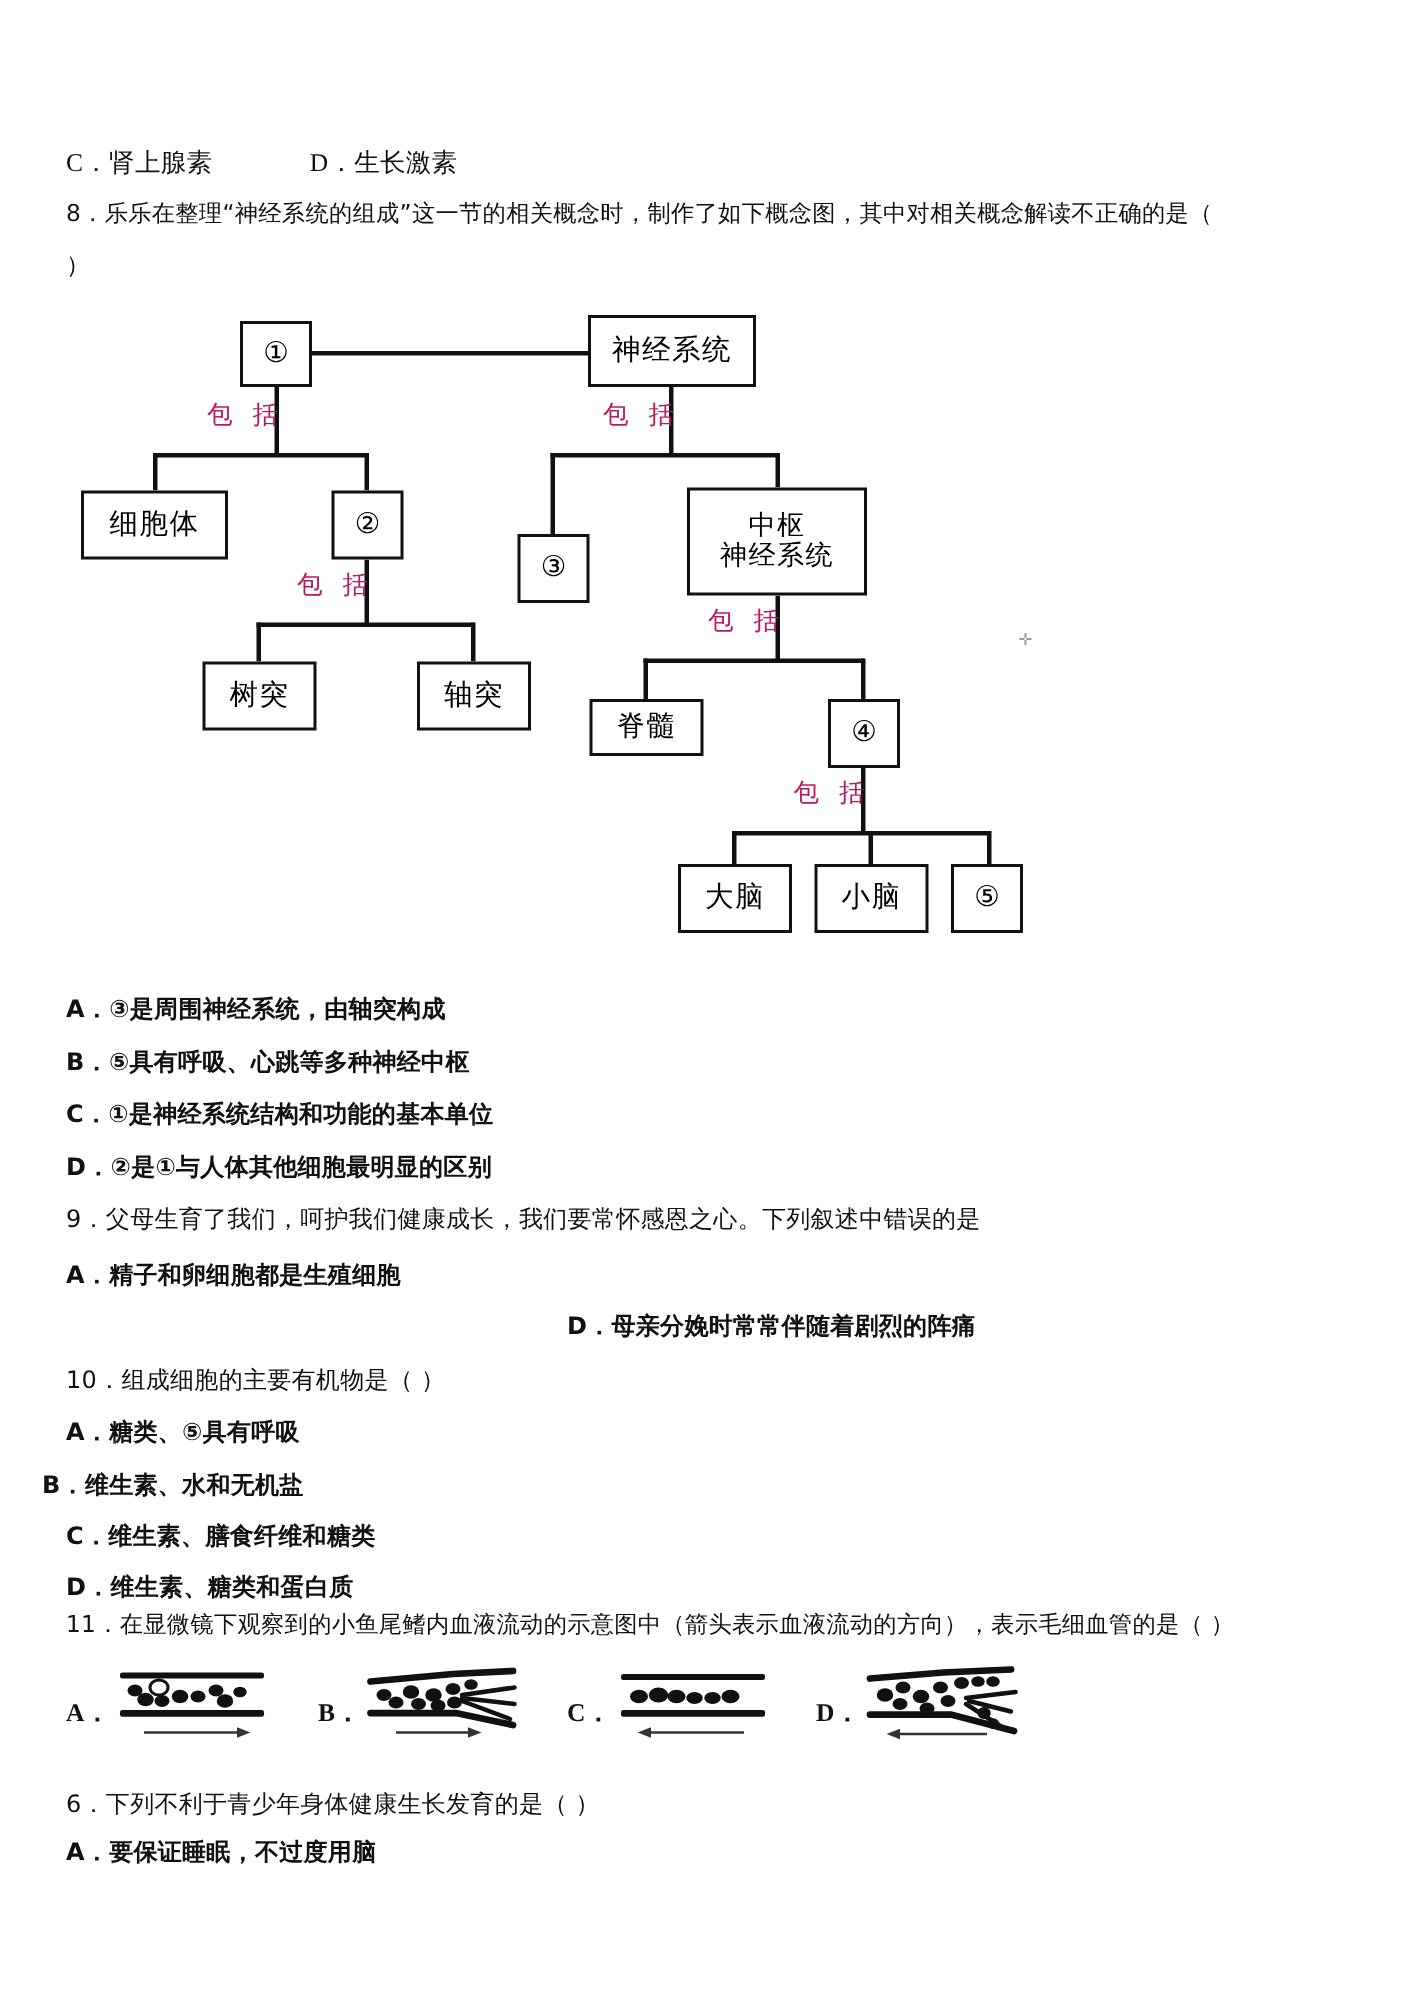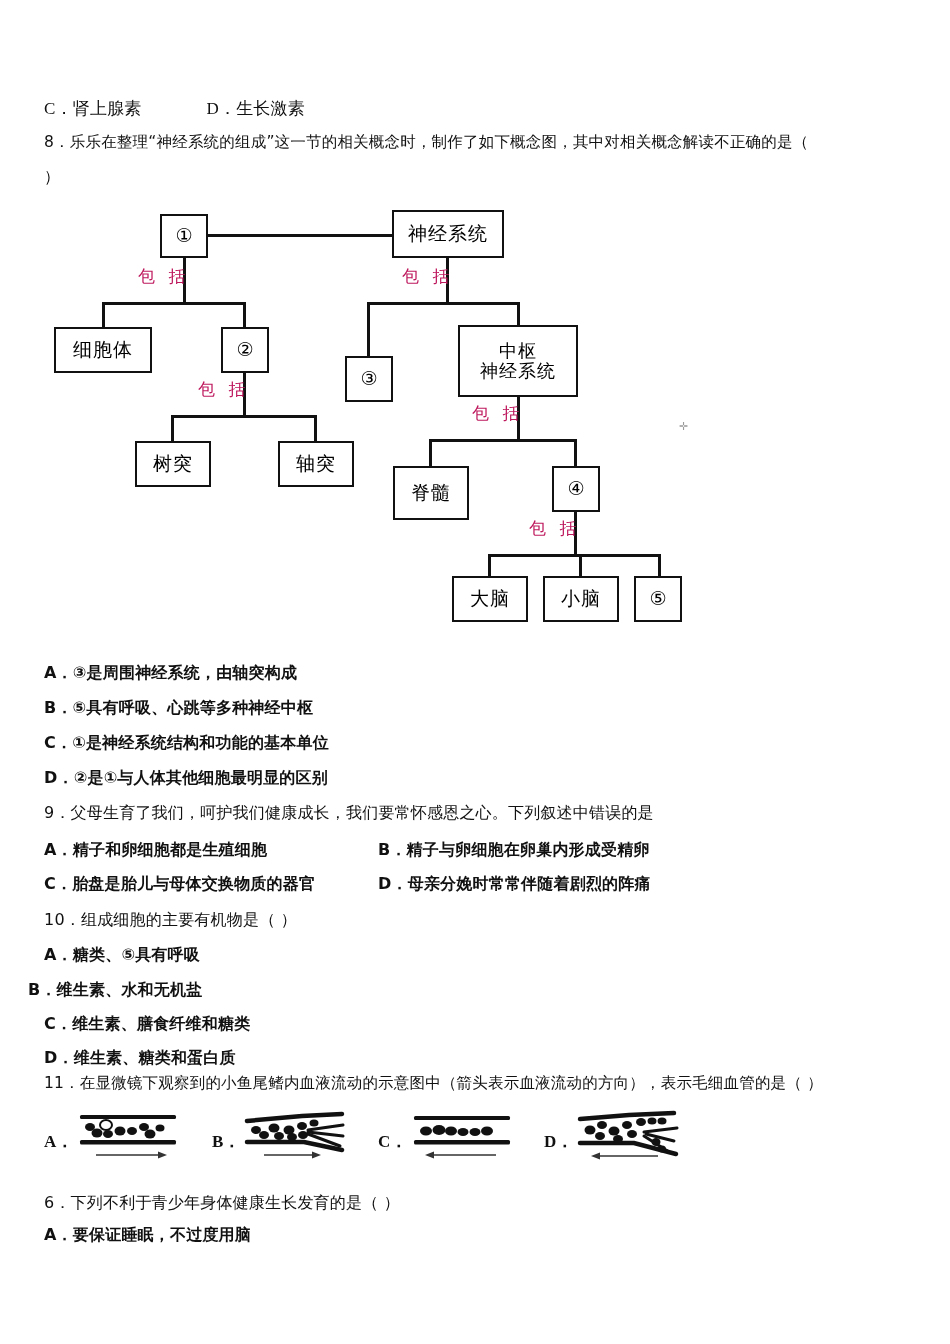--- a/index.html
+++ b/index.html
@@ -174,21 +174,21 @@
 
     <div class="node sm" style="left:305px; top:160px; width:48px; height:46px;">③</div>
 
     <div class="node two-line" style="left:418px; top:129px; width:120px; height:72px; white-space:pre-line;">中枢
 神经系统</div>
 
     <div class="node" style="left:95px; top:245px; width:76px; height:46px;">树突</div>
 
     <div class="node" style="left:238px; top:245px; width:76px; height:46px;text-align:right;">轴突</div>
 
-    <div class="node" style="left:353px; top:270px; width:76px; height:54px;">脊髓</div>
+    <div class="node" style="left:353px; top:270px; width:76px; height:38px;">脊髓</div>
 
     <div class="node sm" style="left:512px; top:270px; width:48px; height:46px;">④</div>
 
     <div class="node" style="left:412px; top:380px; width:76px; height:46px;">大脑</div>
 
     <div class="node" style="left:503px; top:380px; width:76px; height:46px;">小脑</div>
 
     <div class="node sm" style="left:594px; top:380px; width:48px; height:46px;">⑤</div>
 
   </div>
@@ -196,22 +196,20 @@
   <div class="artifact" style="left:679px; top:423px;">✛</div>
 
   <div class="line optline" style="left:44px; top:663px;">A．③是周围神经系统，由轴突构成</div>
   <div class="line optline" style="left:44px; top:698px;">B．⑤具有呼吸、心跳等多种神经中枢</div>
   <div class="line optline" style="left:44px; top:733px;">C．①是神经系统结构和功能的基本单位</div>
   <div class="line optline" style="left:44px; top:768px;">D．②是①与人体其他细胞最明显的区别</div>
 
   <div class="line qline" style="left:44px; top:803px;">9．父母生育了我们，呵护我们健康成长，我们要常怀感恩之心。下列叙述中错误的是</div>
 
   <div class="line optline" style="left:44px; top:840px;">A．精子和卵细胞都是生殖细胞</div>
-  <div class="line optline" style="left:378px; top:840px;">B．精子与卵细胞在卵巢内形成受精卵</div>
-  <div class="line optline" style="left:44px; top:874px;">C．胎盘是胎儿与母体交换物质的器官</div>
   <div class="line optline" style="left:378px; top:874px;">D．母亲分娩时常常伴随着剧烈的阵痛</div>
 
   <div class="line qline" style="left:44px; top:910px;">10．组成细胞的主要有机物是（      ）</div>
   <div class="line optline" style="left:44px; top:945px;">A．糖类、⑤具有呼吸</div>
   <div class="line optline" style="left:28px; top:980px;">B．维生素、水和无机盐</div>
   <div class="line optline" style="left:44px; top:1014px;">C．维生素、膳食纤维和糖类</div>
   <div class="line optline" style="left:44px; top:1048px;">D．维生素、糖类和蛋白质</div>
 
   <div class="line qline" style="left:44px; top:1074px; font-size:15.5px;">11．在显微镜下观察到的小鱼尾鳍内血液流动的示意图中（箭头表示血液流动的方向），表示毛细血管的是（ ）</div>
 

